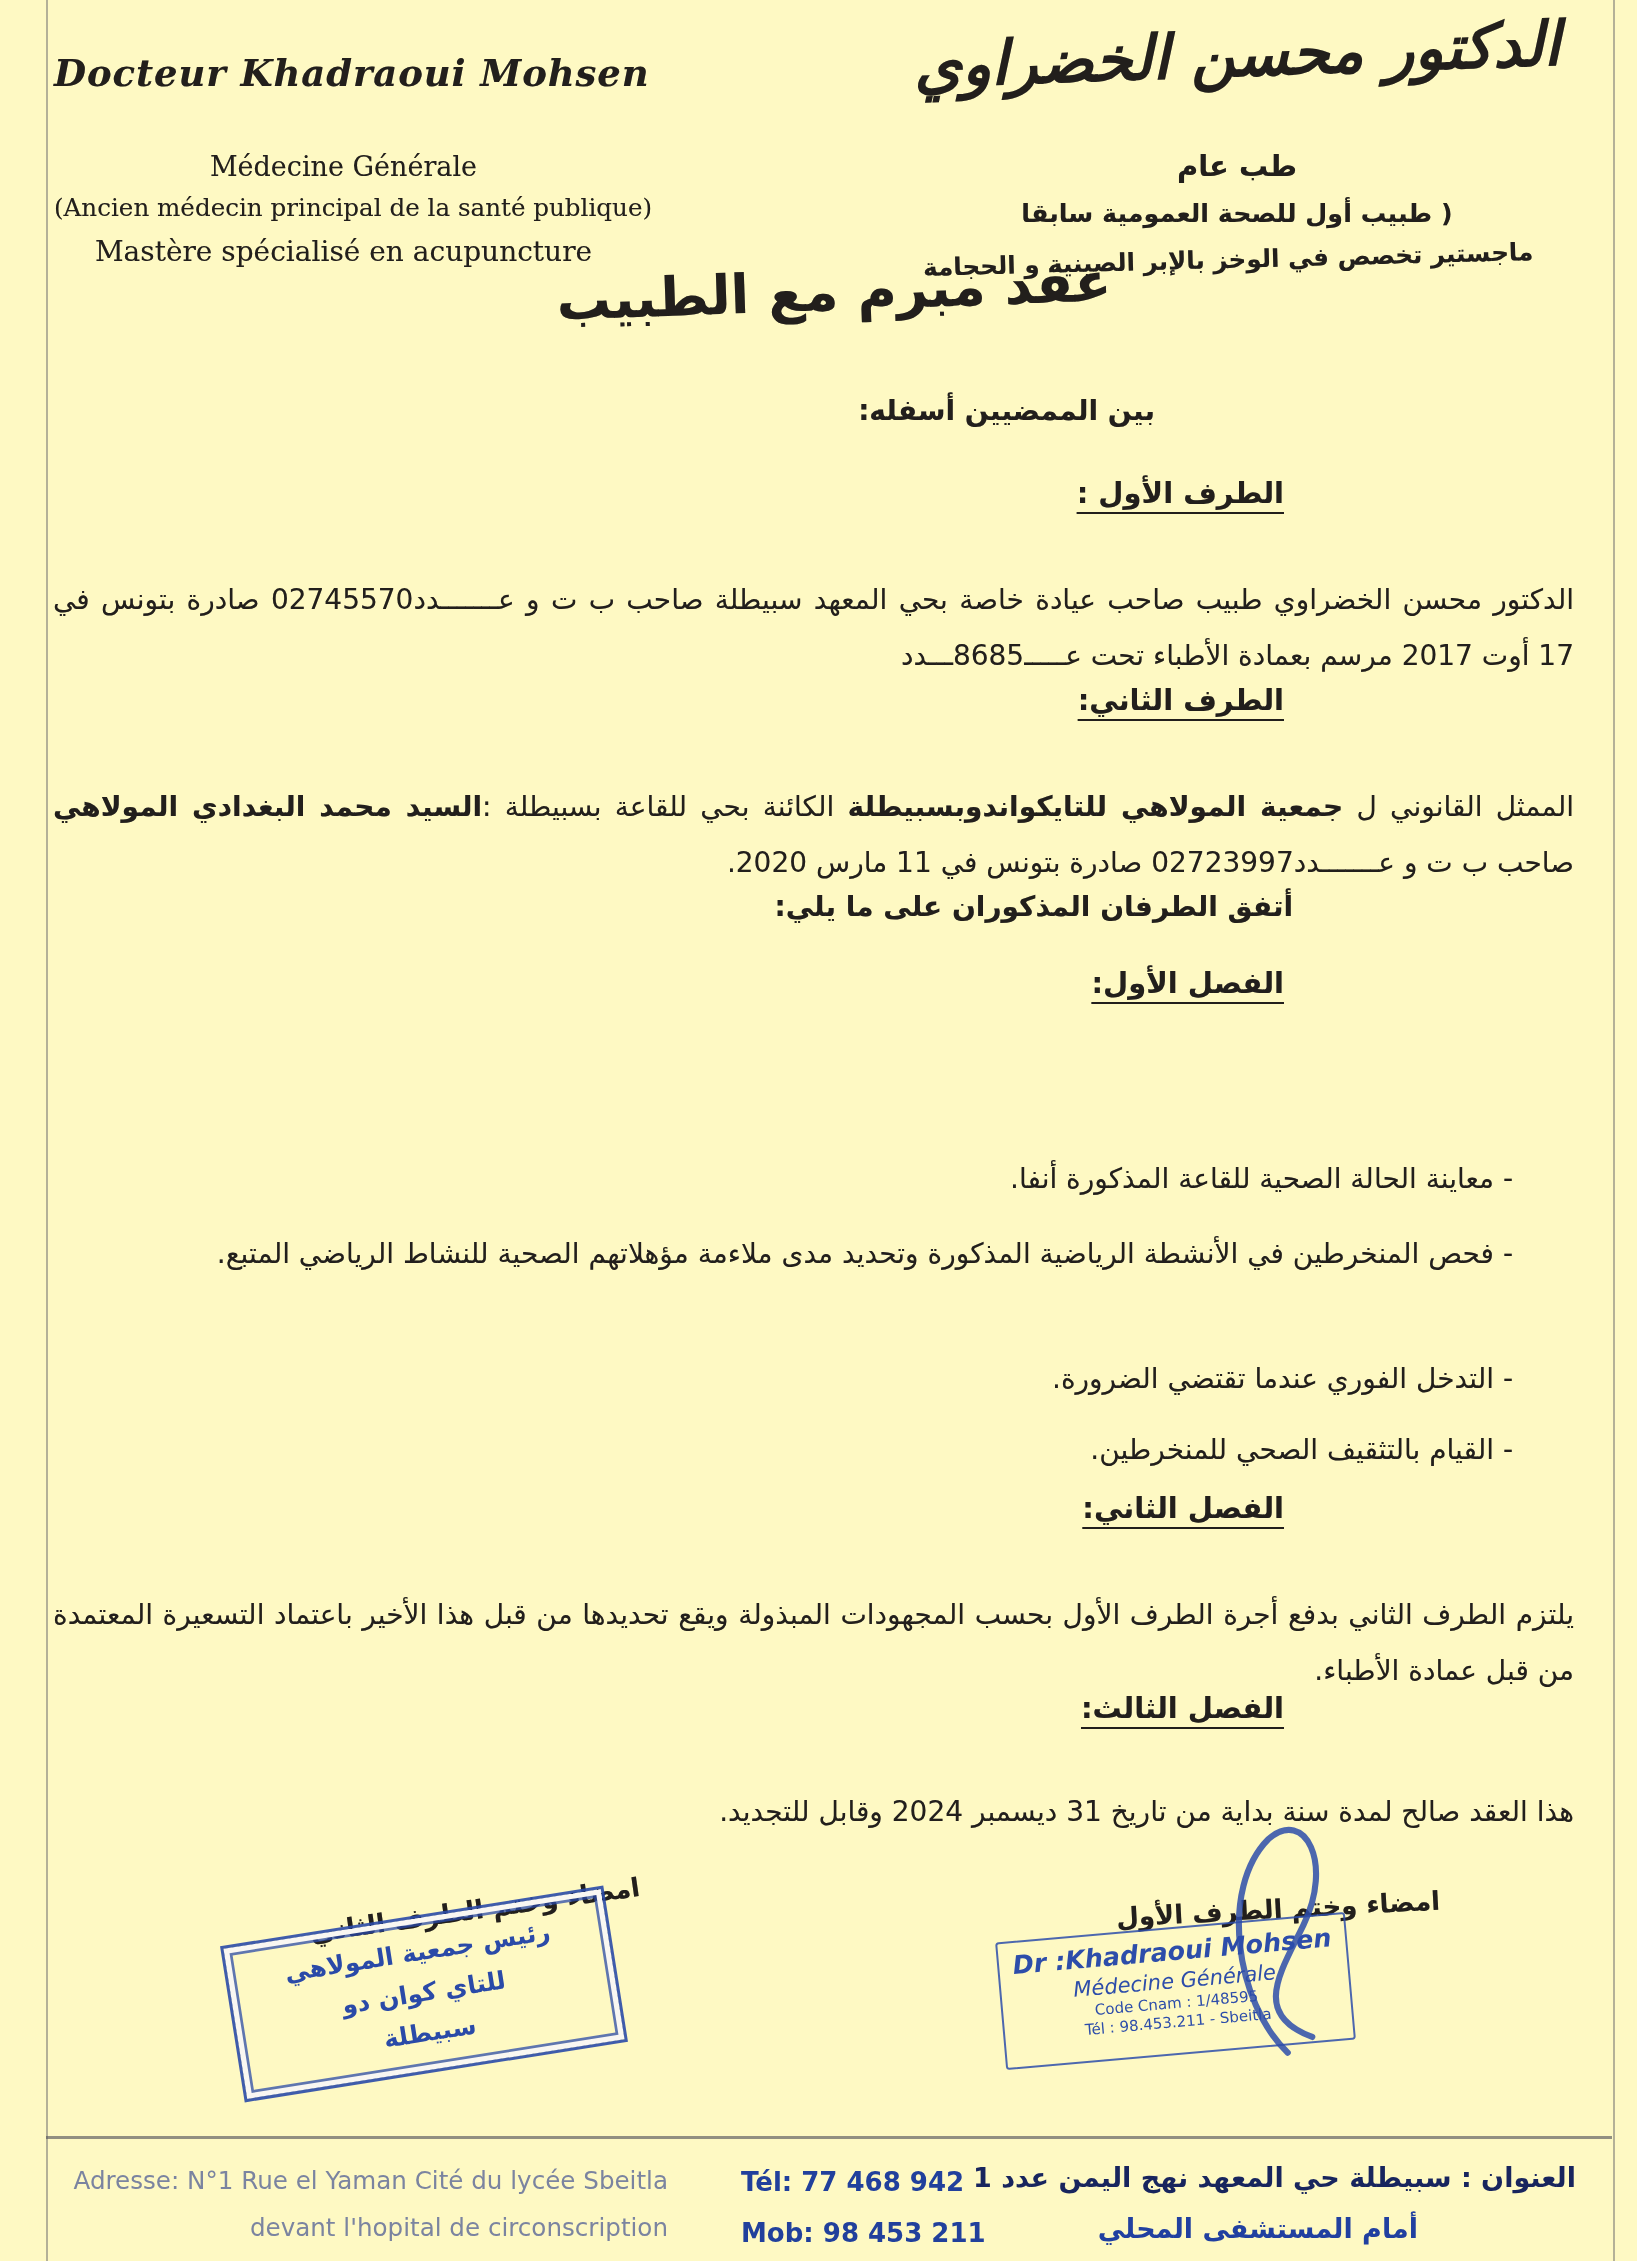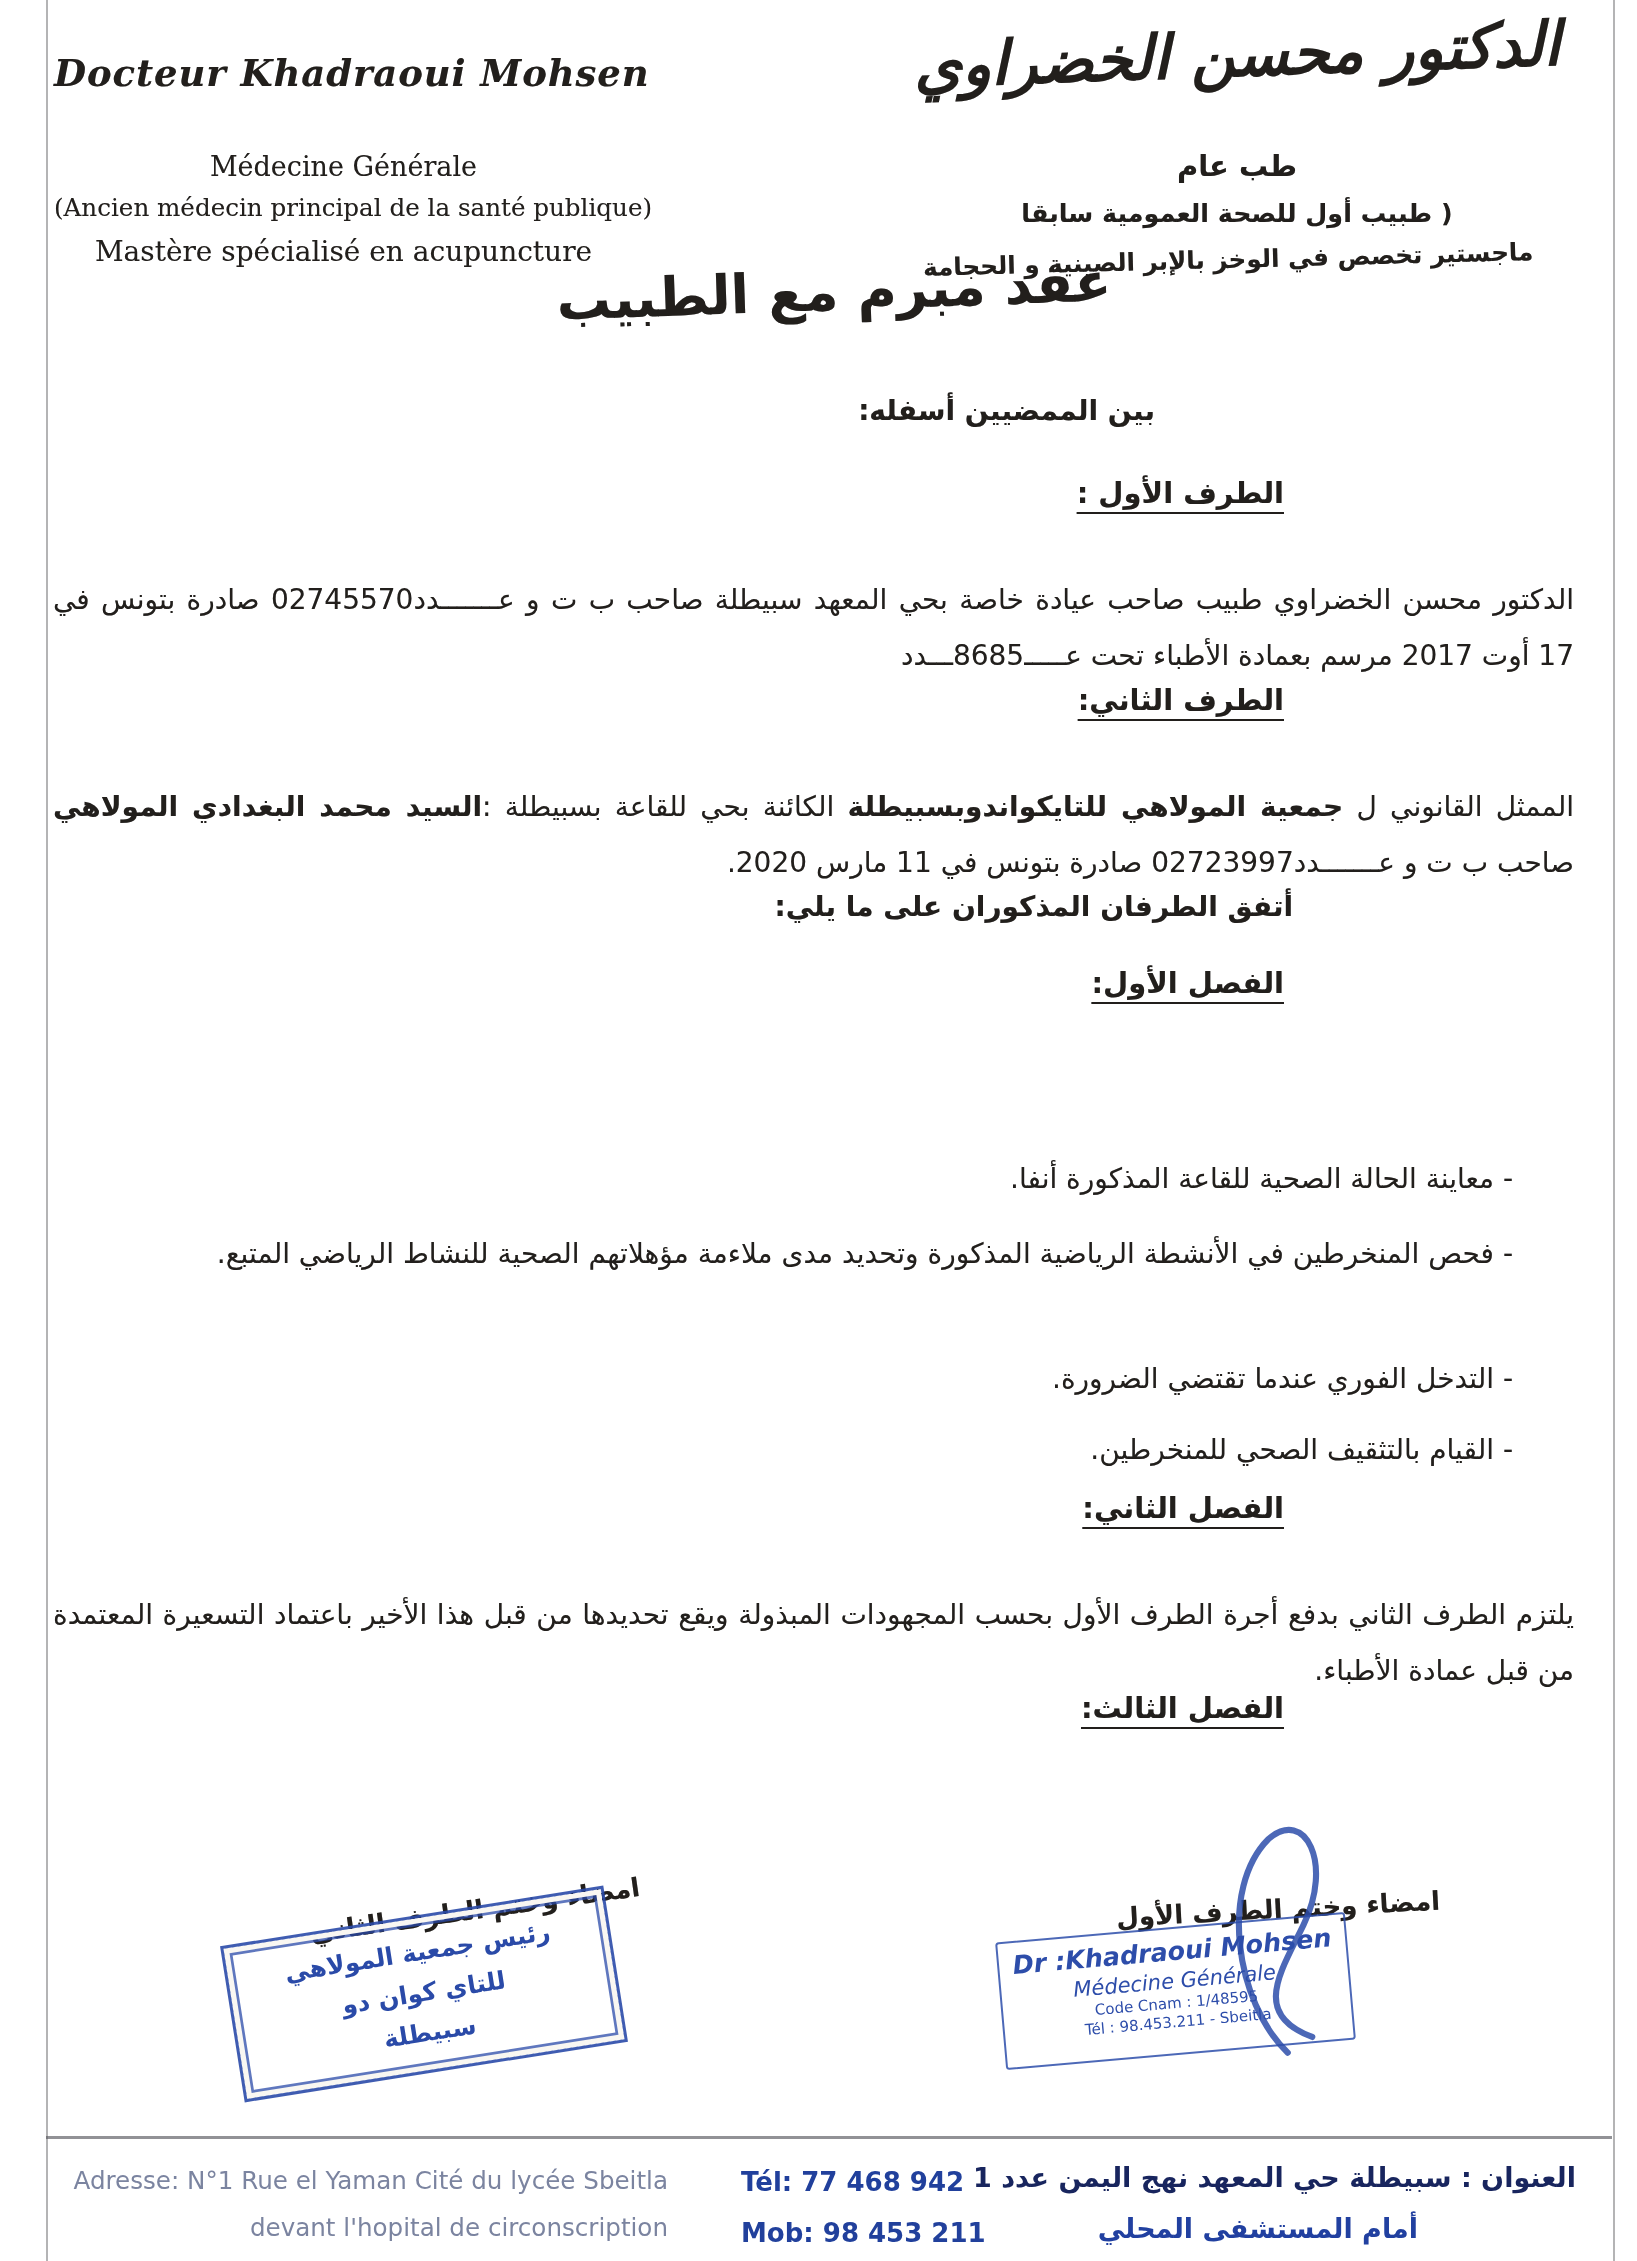--- a/index.html
+++ b/index.html
@@ -1,19 +1,19 @@
 <!DOCTYPE html>
 <html lang="ar" style="font-size:14px"><head>
 <meta charset="utf-8">
 <style>
   * { box-sizing: border-box; }
   html,body { margin:0; padding:0; background:#6a6a6a; }
   .page {
     position:relative; width:1637px; height:2261px;
-    background:#ffffff; overflow:hidden;
+    background:#fef9c3; overflow:hidden;
     color:#221f1c;
     font-family:"DejaVu Sans", sans-serif;
     text-shadow:0 0 0.5px rgba(20,20,20,.35);
   }
 
   
   .vline { position:absolute; top:0; bottom:0; width:1.8px; background:rgba(105,105,108,.5); }
   .vl-left { left:46px; }
   .vl-right { left:1613px; }
 
@@ -139,20 +139,21 @@
     <div class="blk heading h-ch1">الفصل الأول:</div>
     <p class="blk item-1">- فحص المنخرطين في الأنشطة الرياضية المذكورة وتحديد مدى ملاءمة مؤهلاتهم الصحية للنشاط الرياضي المتبع.</p>
     <p class="blk item-0">- معاينة الحالة الصحية للقاعة المذكورة أنفا.</p>
     <p class="blk item-2">- التدخل الفوري عندما تقتضي الضرورة.</p>
     <p class="blk item-3">- القيام بالتثقيف الصحي للمنخرطين.</p>
 
     <div class="blk heading h-ch2">الفصل الثاني:</div>
     <p class="blk para ch2-text">يلتزم الطرف الثاني بدفع أجرة الطرف الأول بحسب المجهودات المبذولة ويقع تحديدها من قبل هذا الأخير باعتماد التسعيرة المعتمدة من قبل عمادة الأطباء.</p>
 
     <div class="blk heading h-ch3">الفصل الثالث:</div>
+    <p class="blk ch3-text">هذا العقد صالح لمدة سنة بداية من تاريخ 31 ديسمبر 2024  وقابل للتجديد.</p>
 
   </main>
 
   <div class="lbl-party2">امضاء وختم الطرف الثاني</div>
   <div class="stamp-assoc">
     <div class="sl">رئيس جمعية المولاهي</div>
     <div class="sl">للتاي كوان دو</div>
     <div class="sl">سبيطلة</div>
   </div>
 

